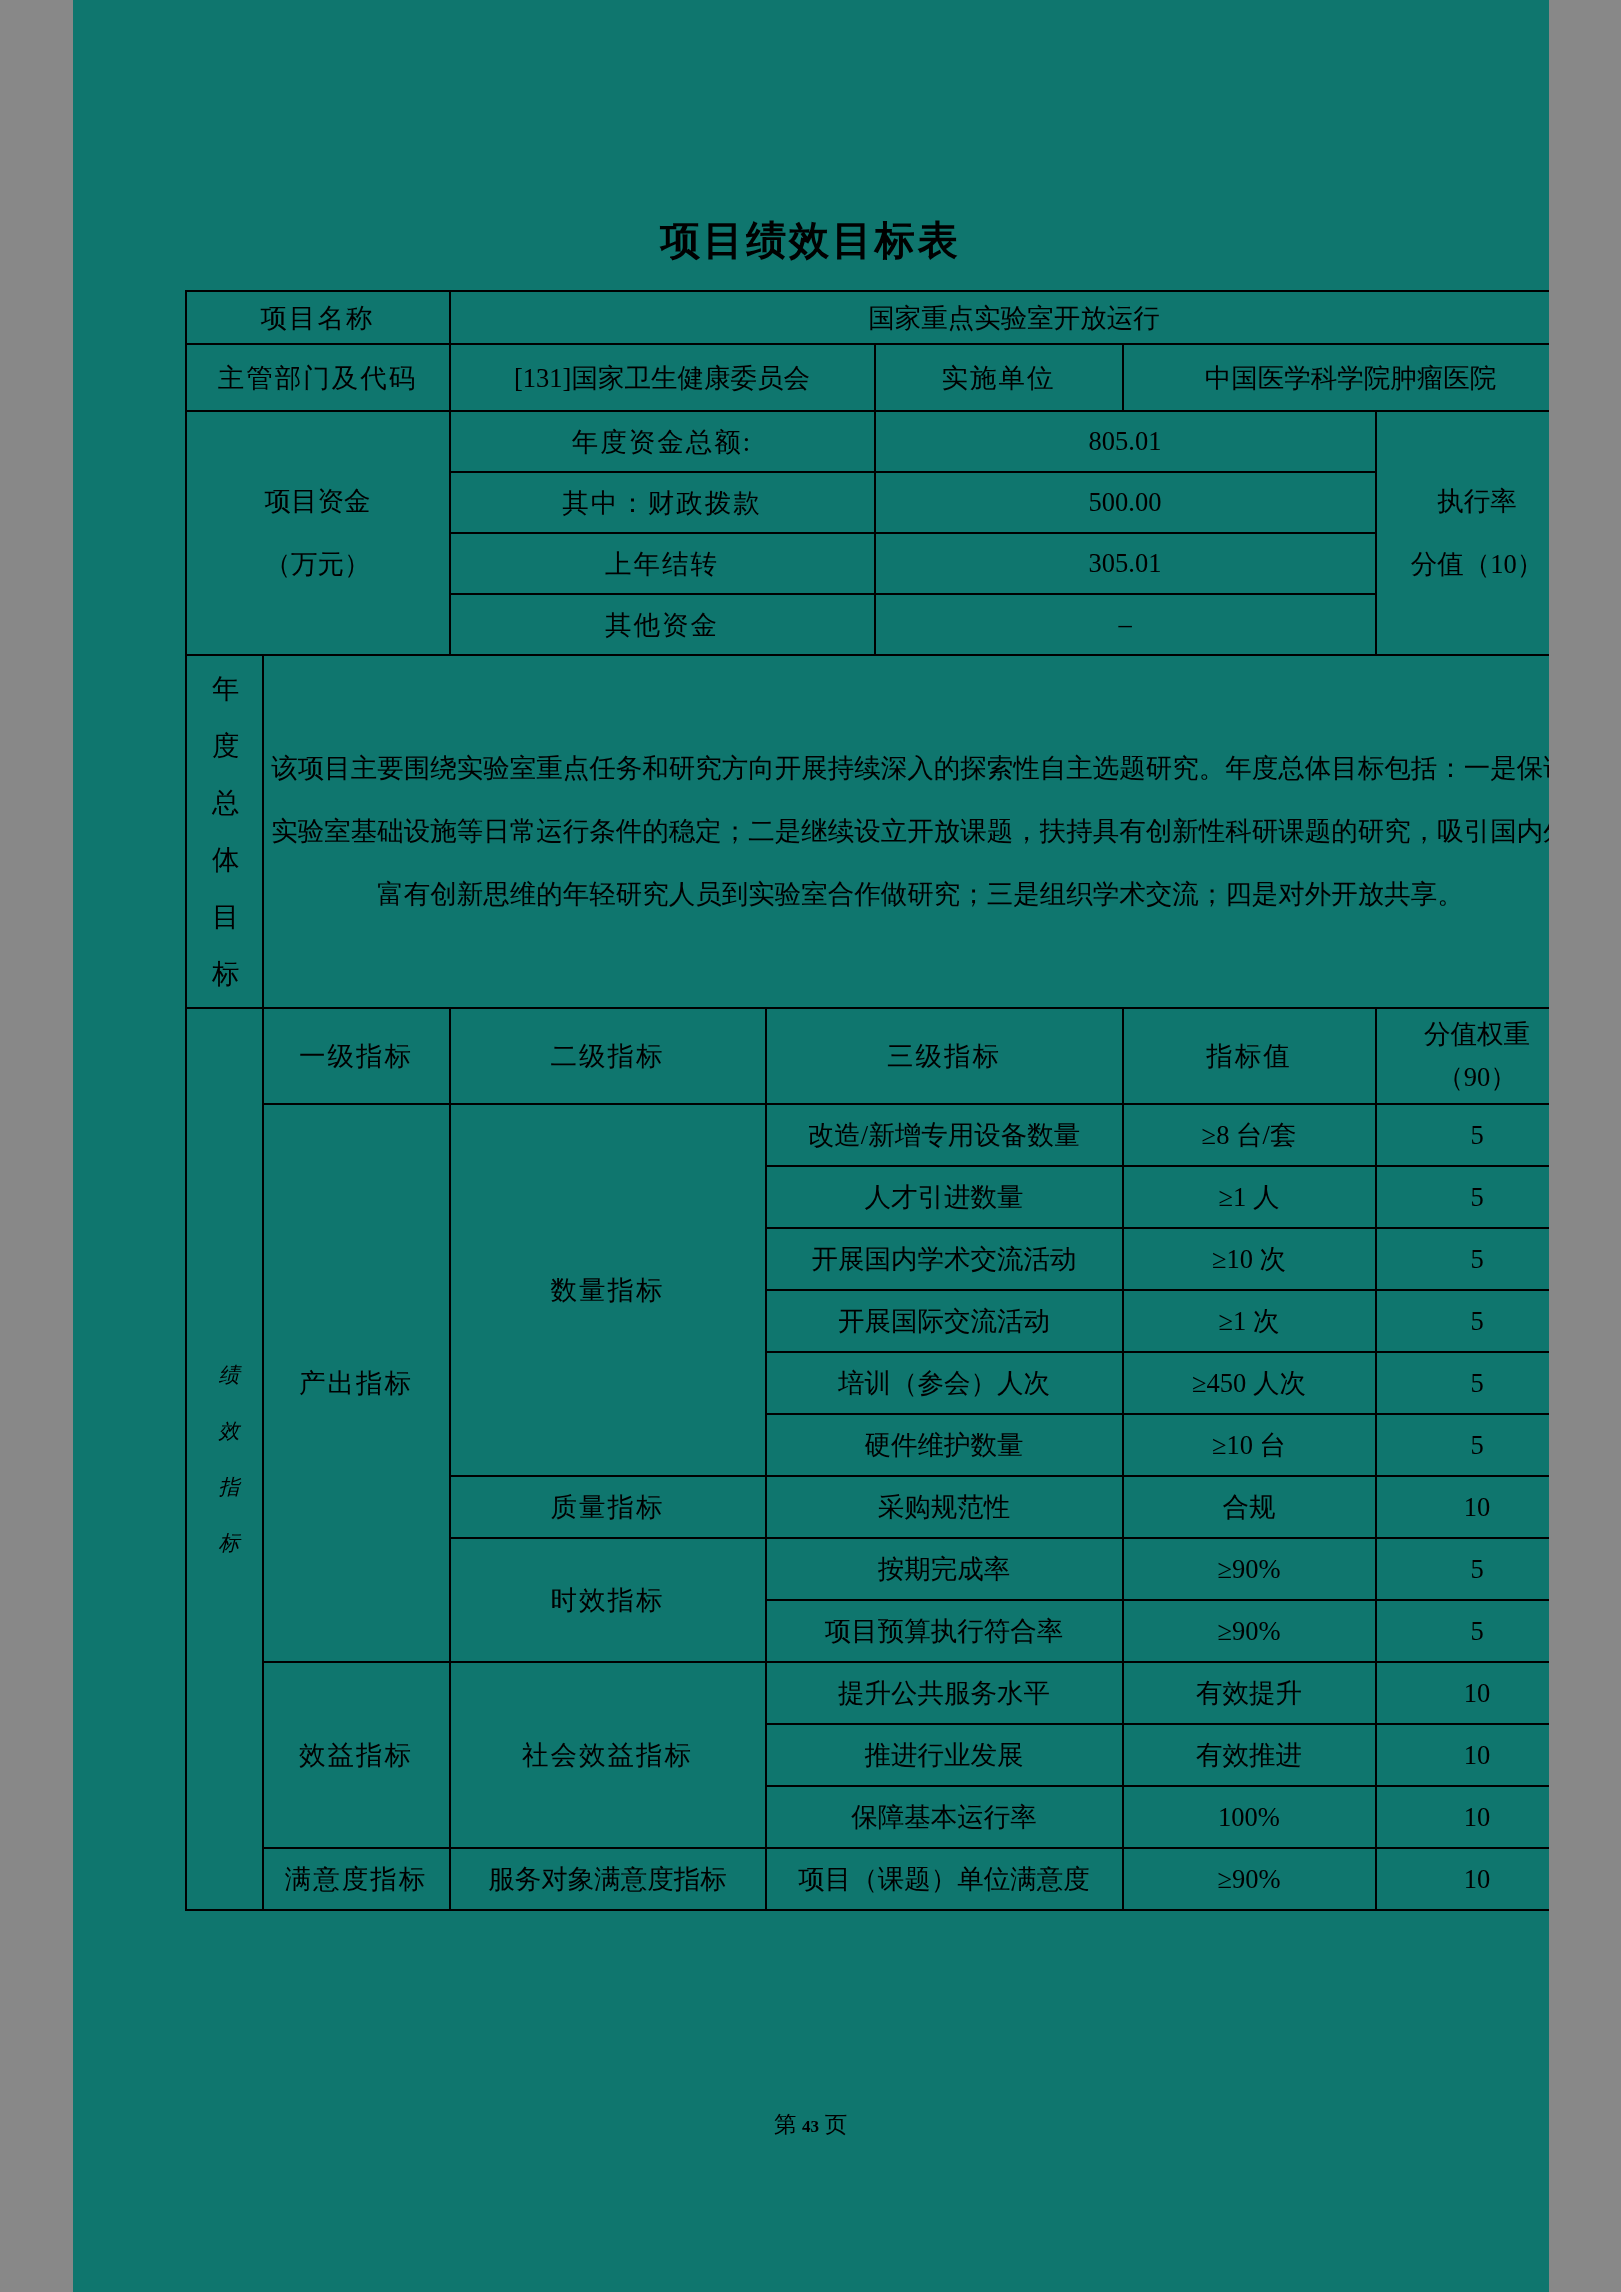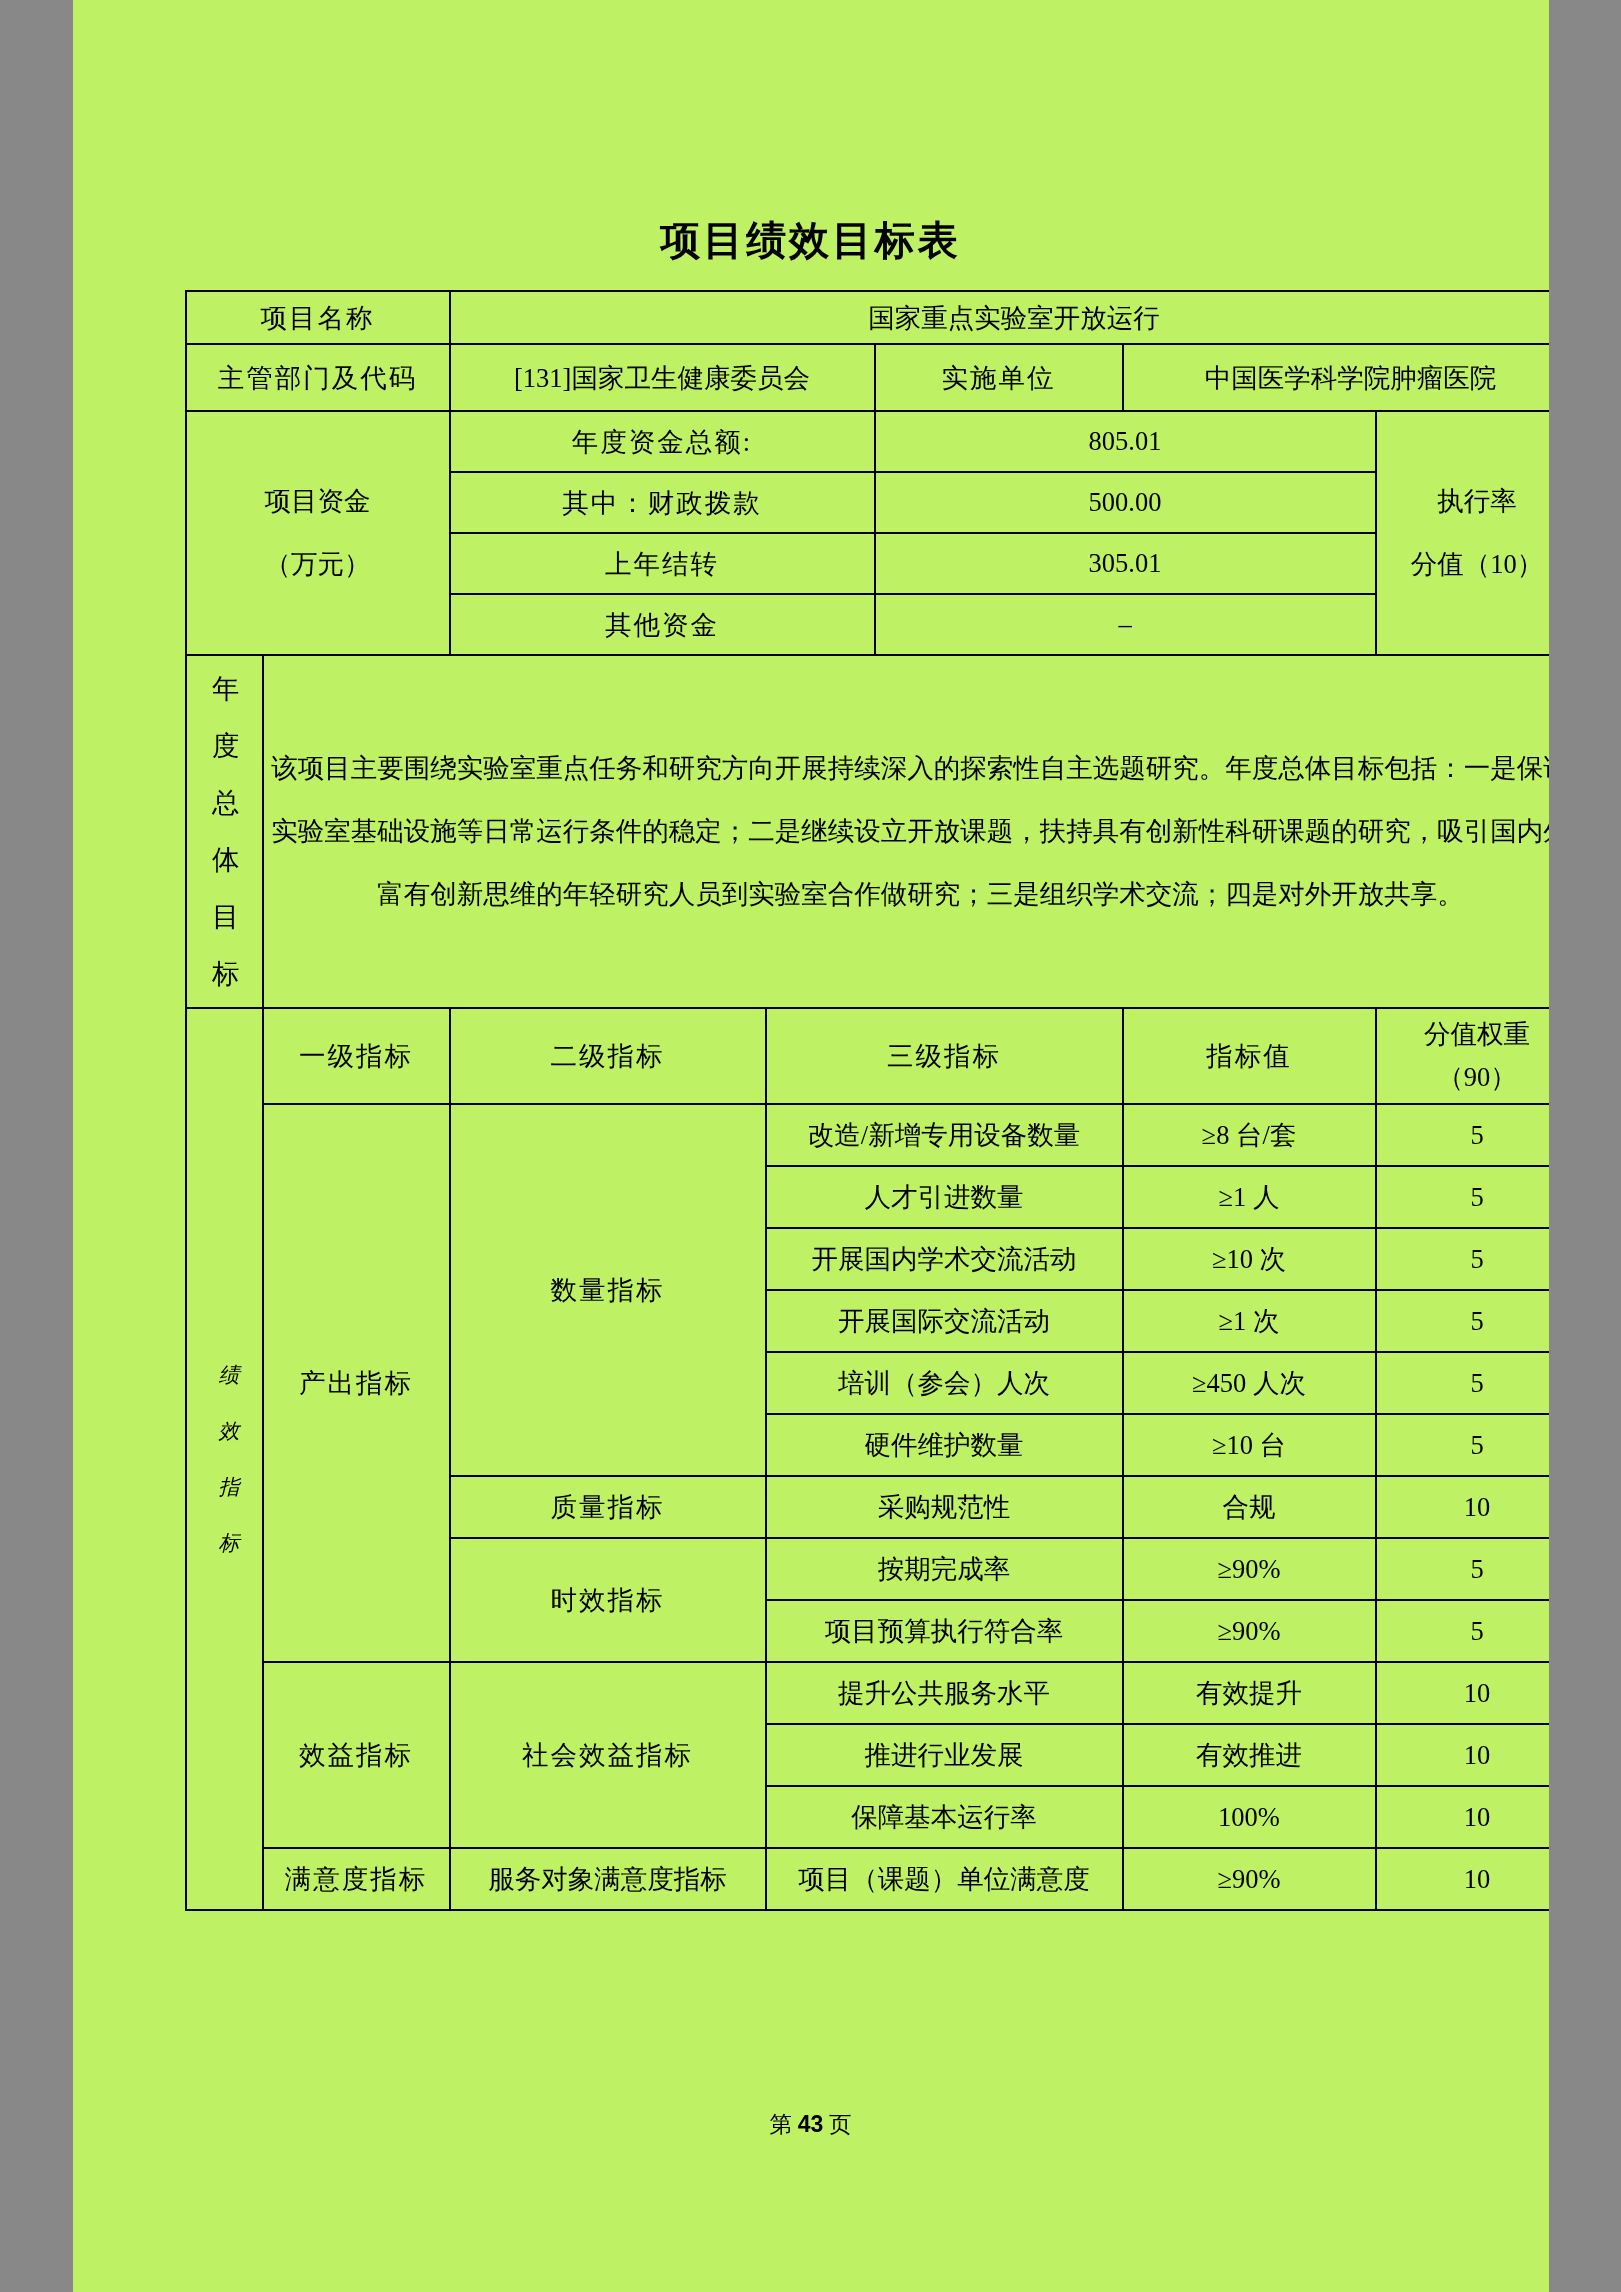--- a/index.html
+++ b/index.html
@@ -1,20 +1,20 @@
 <!DOCTYPE html>
 <html><head>
 <meta charset="utf-8">
 <style>
   * { margin:0; padding:0; box-sizing:border-box; }
   html,body { background:#888; }
   .page {
     position:relative;
     width:1476px; height:2293px;
-    background:#bef264;
+    background:#0f766e;
     color:#000;
     font-family:"Liberation Serif","DejaVu Serif",serif;
     overflow:hidden;
     margin:0 auto;
   }
   .doc-title {
     margin-top:218px;
     text-align:center;
     font-size:40px;
     font-weight:bold;
@@ -67,23 +67,23 @@
   .two-line { line-height:63px; }
   .two-line.tight { line-height:43px; }
   .page-footer {
     position:absolute;
     left:0; right:0;
     top:2109px;
     text-align:center;
     font-size:22.5px;
   }
   .page-footer .num {
-    font-family:Liberation Sans, sans-serif;
+    font-family:Liberation Serif, serif;
     font-weight:bold;
-    font-size:23px;
+    font-size:17px;
   }
 </style>
 </head>
 <body>
 
 <div class="page">
 
   <div class="doc-title">项目绩效目标表</div>
 
   <table class="main">

